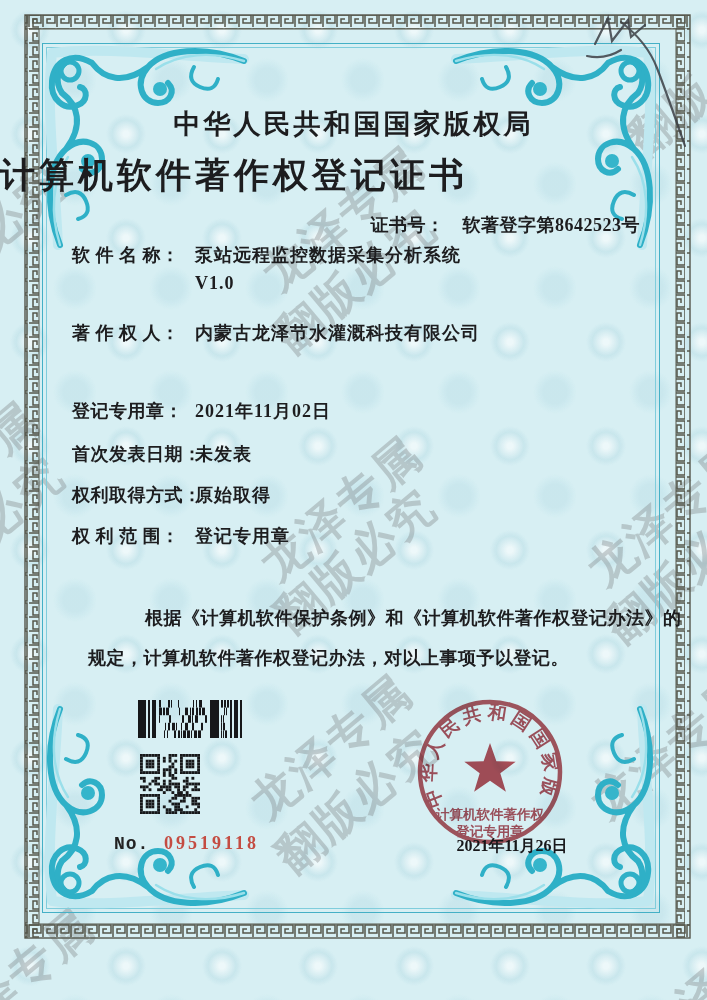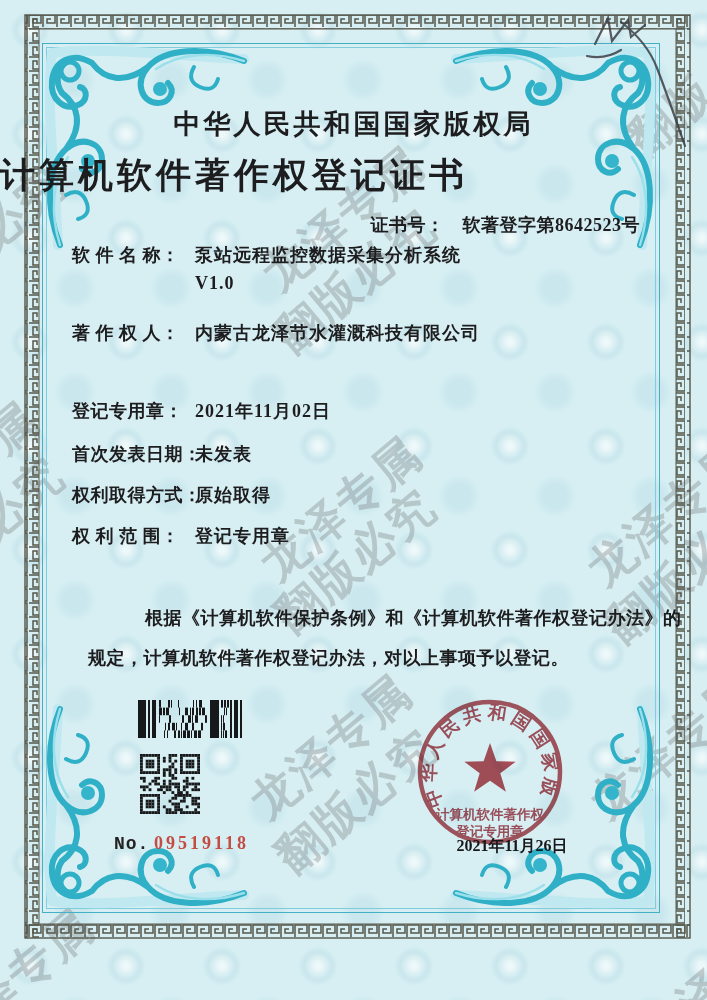--- a/index.html
+++ b/index.html
@@ -37,21 +37,21 @@
   .field-row{position:absolute;left:72px;width:560px;font-size:18px;font-weight:bold;}
   .field-label{display:inline-block;width:123px;white-space:pre;letter-spacing:.5px;vertical-align:top;}
   .field-value{display:inline-block;letter-spacing:1px;vertical-align:top;}
   .field-value2{position:absolute;left:123px;top:30px;letter-spacing:1px;}
   .stmt{position:absolute;left:88px;width:556px;font-size:18px;font-weight:bold;letter-spacing:.5px;}
   
   .barcode{position:absolute;left:138px;top:700px;z-index:3;}
   .qrcode{position:absolute;left:140px;top:754px;z-index:3;}
   .serial{position:absolute;left:114px;top:833px;font-size:18px;font-weight:bold;z-index:3;}
   .serial .no{color:#222;letter-spacing:1px;font-family:Liberation Mono, monospace;}
-  .serial .num{color:#c44c42;letter-spacing:3px;margin-left:0;}
+  .serial .num{color:#c44c42;letter-spacing:3px;margin-left:10px;}
   
   .seal{position:absolute;left:415px;top:697px;z-index:4;opacity:.92;mix-blend-mode:multiply;}
   .issue-date{position:absolute;left:412px;top:836px;width:200px;text-align:center;
       font-size:16px;font-weight:bold;color:#17171a;z-index:5;}
   .scribble{position:absolute;left:565px;top:0;z-index:6;}
 </style>
 </head>
 <body>
 
 <div class="page">

